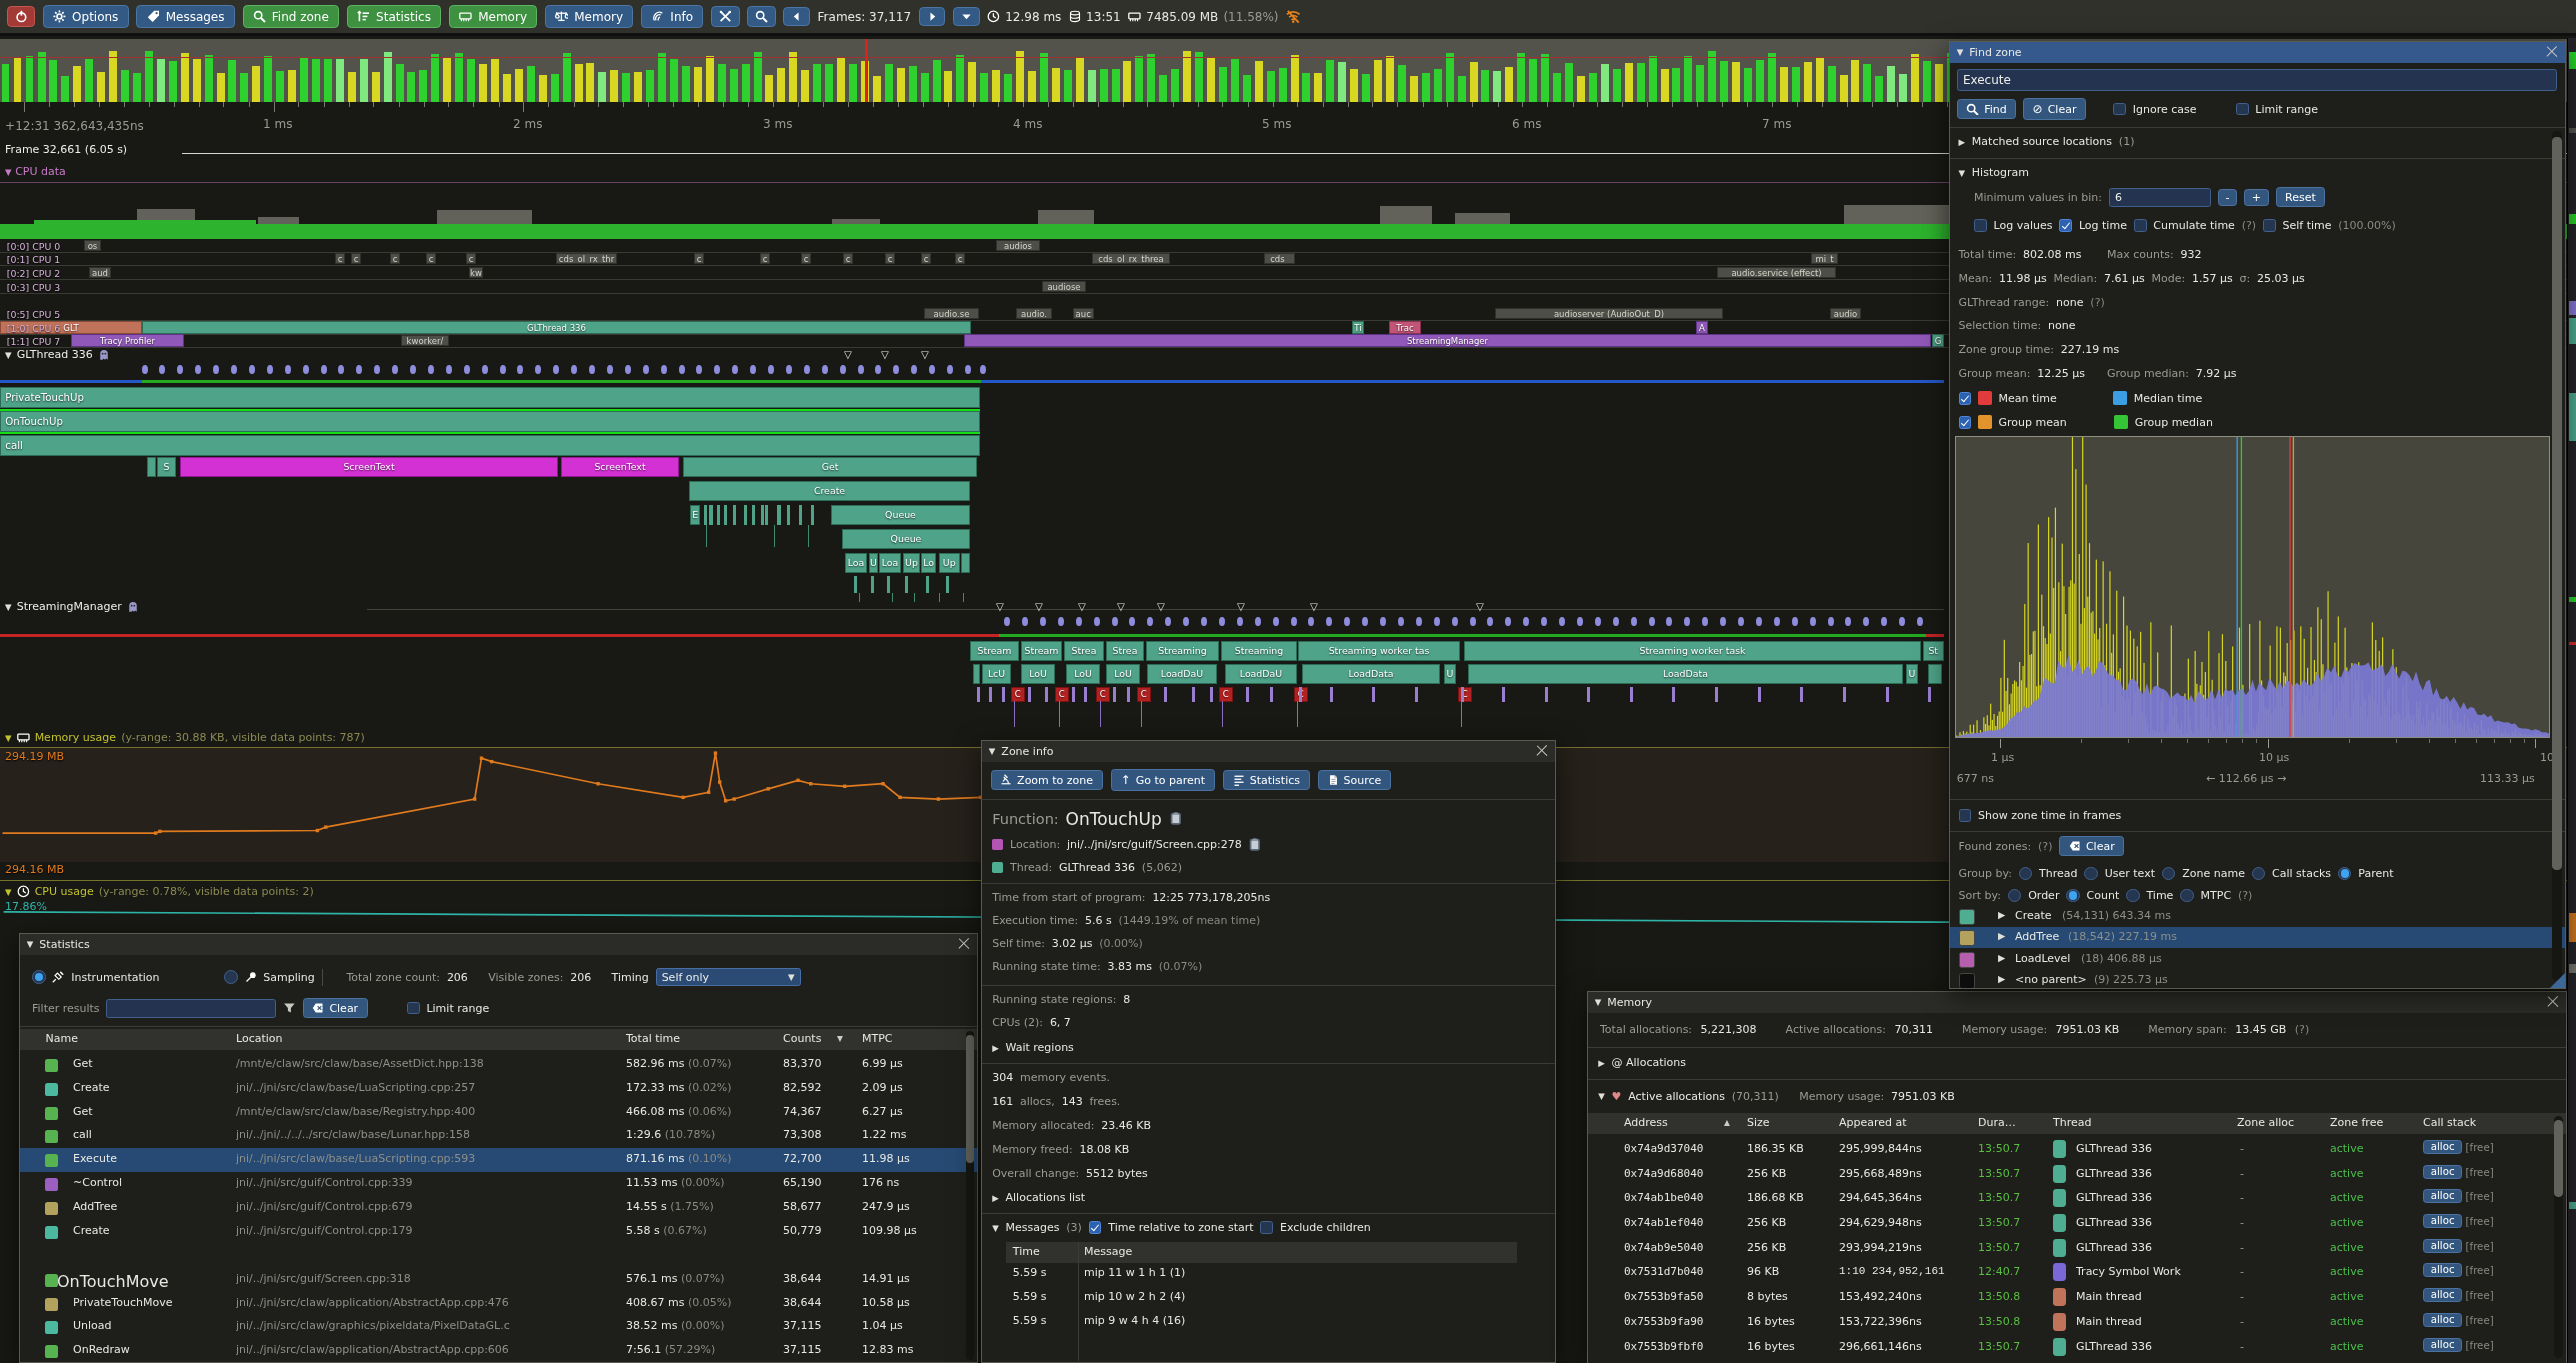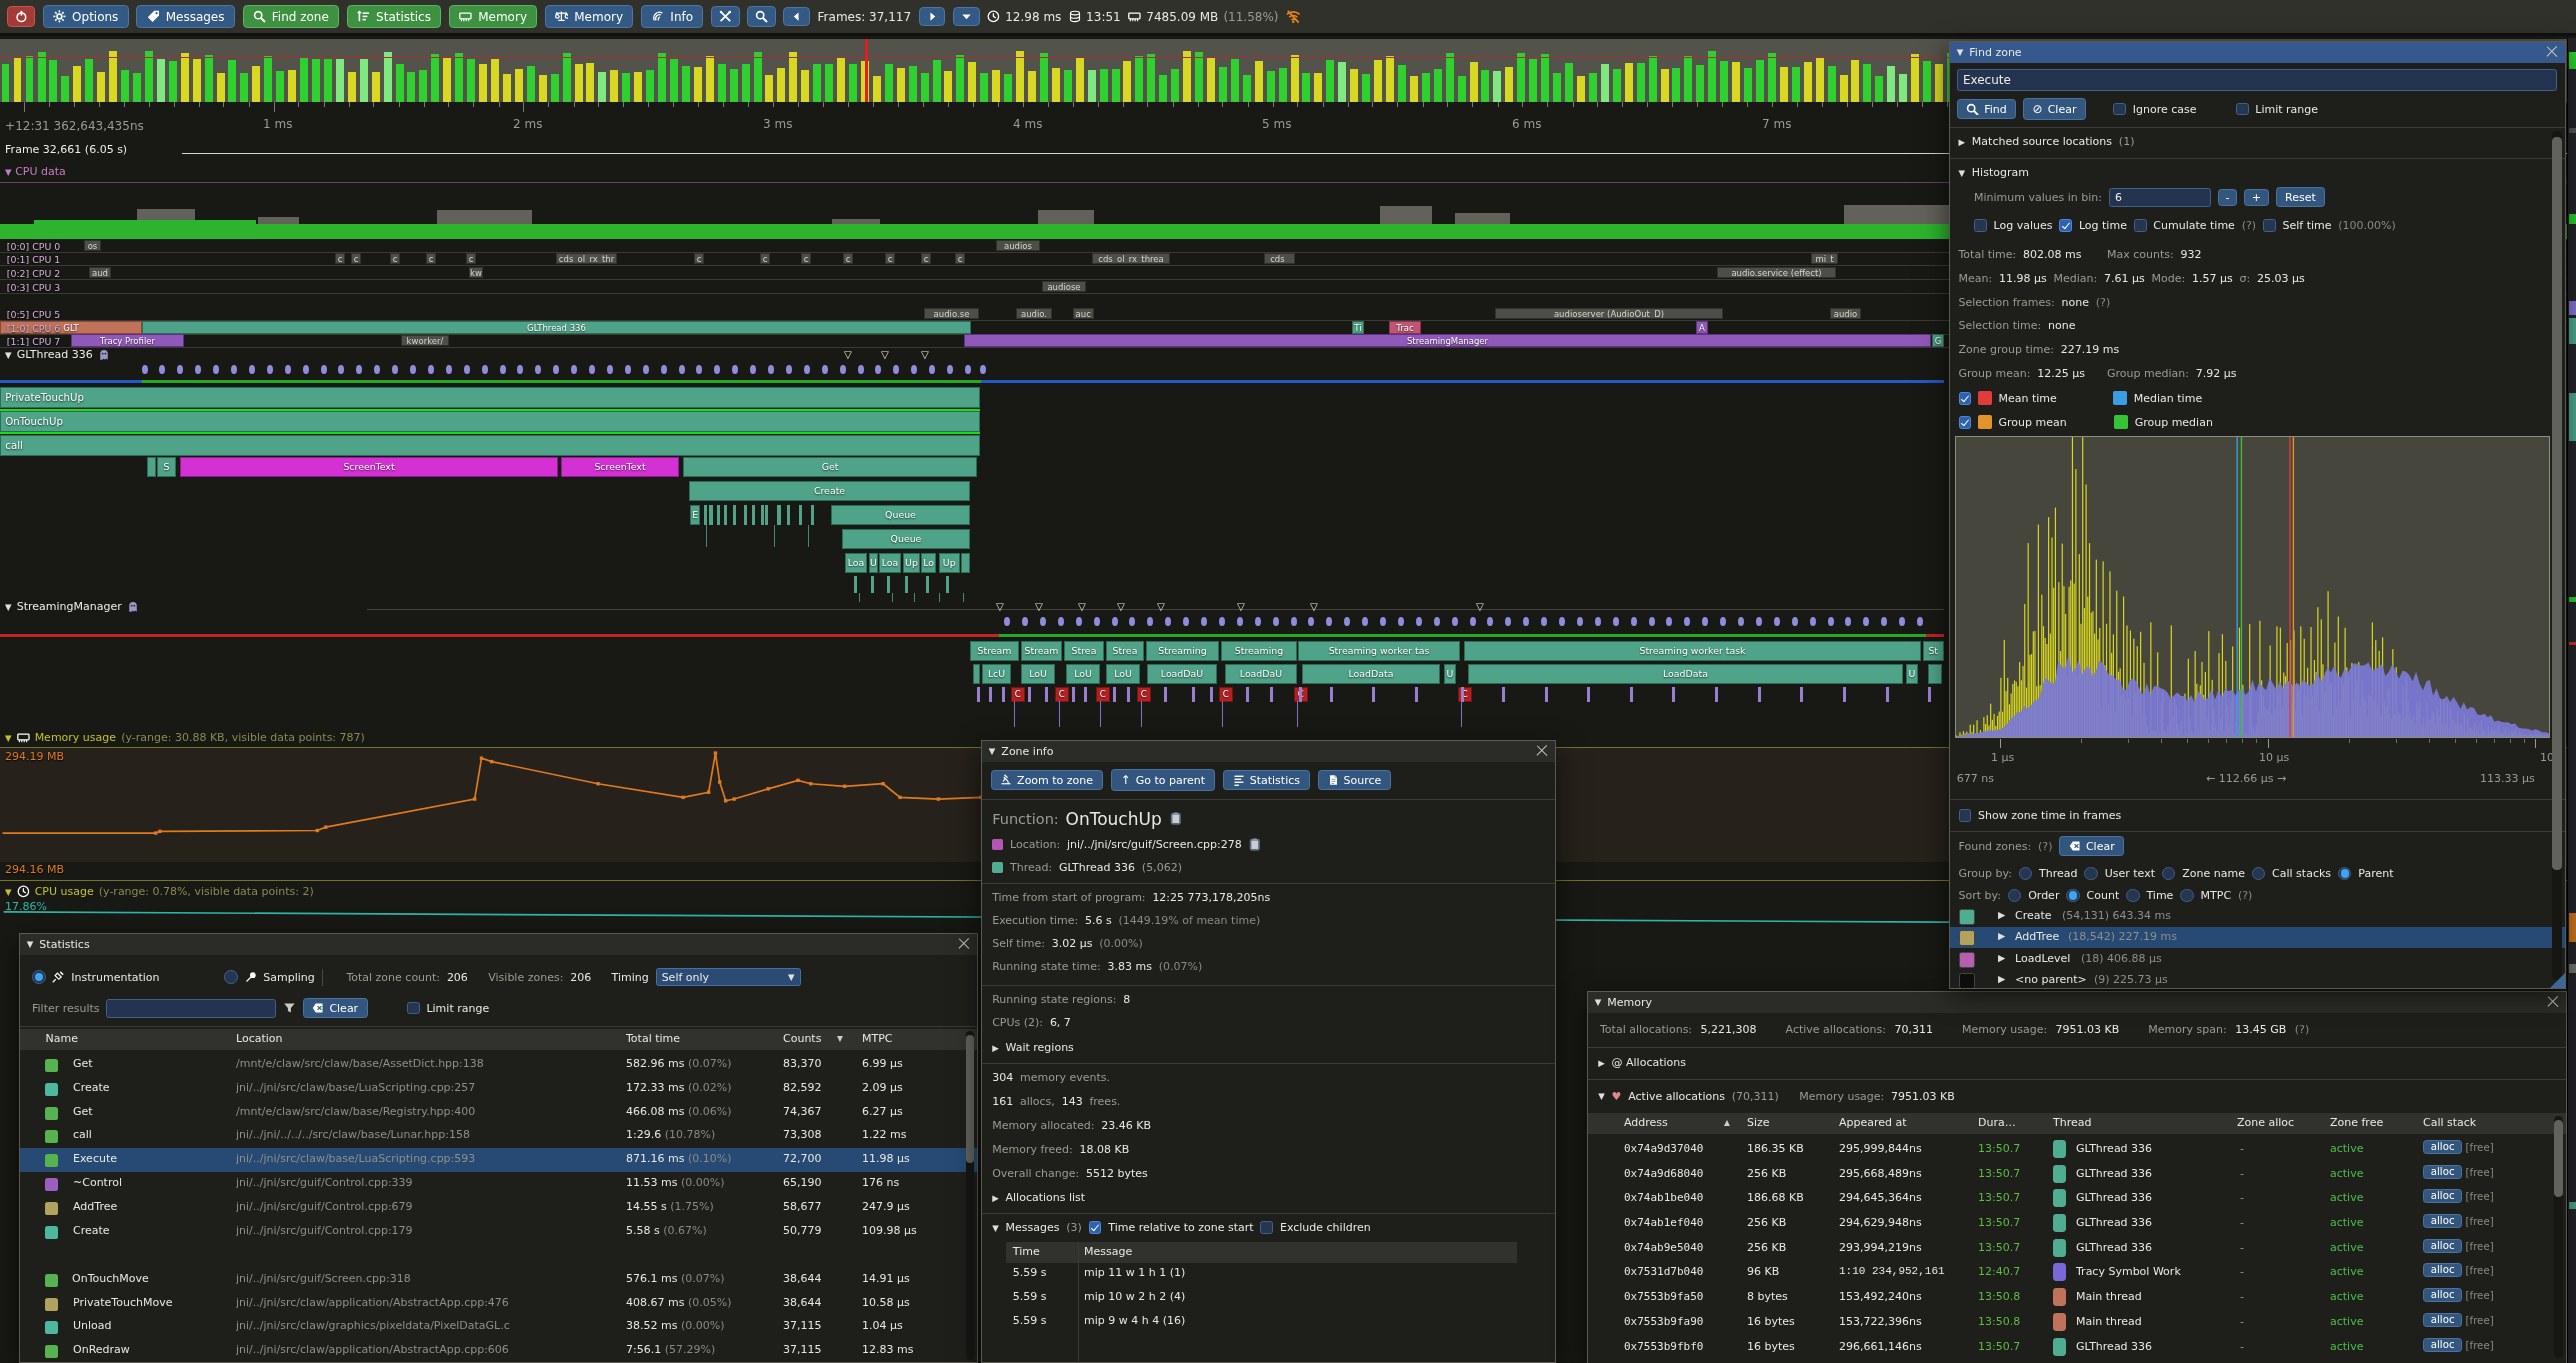--- a/index.html
+++ b/index.html
@@ -1108,21 +1108,21 @@
       <div style="position: absolute; left: 0px; top: 191px; width: 959px; height: 24px;">
         <div style="position: absolute; left: 25px; top: 6px; width: 12.8px; height: 12.8px; border-radius: 2.6px; background: rgb(76, 184, 160);"></div>
         <div style="position: absolute; left: 53px; top: 4.3px; font-size: 11px;">Create</div>
         <div style="position: absolute; left: 216px; top: 4.3px; font-size: 11px; color: rgb(143, 143, 137); width: 384px; overflow: hidden; white-space: nowrap;">jni/../jni/src/guif/Control.cpp:179</div>
         <div style="position: absolute; left: 606px; top: 4.3px; font-size: 11px;"><span>5.58 s</span> <span class="dim">(0.67%)</span></div>
         <div style="position: absolute; left: 763px; top: 4.3px; font-size: 11px;">50,779</div>
         <div style="position: absolute; left: 842px; top: 4.3px; font-size: 11px;">109.98 µs</div>
       </div>
       <div style="position: absolute; left: 0px; top: 239px; width: 959px; height: 24px;">
         <div style="position: absolute; left: 25px; top: 6px; width: 12.8px; height: 12.8px; border-radius: 2.6px; background: rgb(86, 179, 79);"></div>
-        <div style="position: absolute; left: 52px; top: 4.3px; font-size: 11px;">OnTouchMove</div>
+        <div style="position: absolute; left: 37px; top: 4.3px; font-size: 16px;">OnTouchMove</div>
         <div style="position: absolute; left: 216px; top: 4.3px; font-size: 11px; color: rgb(143, 143, 137); width: 384px; overflow: hidden; white-space: nowrap;">jni/../jni/src/guif/Screen.cpp:318</div>
         <div style="position: absolute; left: 606px; top: 4.3px; font-size: 11px;"><span>576.1 ms</span> <span class="dim">(0.07%)</span></div>
         <div style="position: absolute; left: 763px; top: 4.3px; font-size: 11px;">38,644</div>
         <div style="position: absolute; left: 842px; top: 4.3px; font-size: 11px;">14.91 µs</div>
       </div>
       <div style="position: absolute; left: 0px; top: 263px; width: 959px; height: 24px;">
         <div style="position: absolute; left: 25px; top: 6px; width: 12.8px; height: 12.8px; border-radius: 2.6px; background: rgb(179, 162, 94);"></div>
         <div style="position: absolute; left: 53px; top: 4.3px; font-size: 11px;">PrivateTouchMove</div>
         <div style="position: absolute; left: 216px; top: 4.3px; font-size: 11px; color: rgb(143, 143, 137); width: 384px; overflow: hidden; white-space: nowrap;">jni/../jni/src/claw/application/AbstractApp.cpp:476</div>
         <div style="position: absolute; left: 606px; top: 4.3px; font-size: 11px;"><span>408.67 ms</span> <span class="dim">(0.05%)</span></div>
@@ -1389,21 +1389,21 @@
     <span class="gray">Mean:</span>
       <span>11.98 µs</span>
     <span class="gray">Median:</span>
       <span>7.61 µs</span>
     <span class="gray">Mode:</span>
       <span>1.57 µs</span>
     <span class="gray">σ:</span>
       <span>25.03 µs</span>
   </div>
   <div class="row-flex" style="left:8.5px;top:251px;height:19px">
-      <span class="gray">Selection frames:</span>
+      <span class="gray">GLThread range:</span>
       <span>none</span>
       <span class="helpq">(?)</span>
     </div>
   <div class="row-flex" style="left:8.5px;top:274px;height:19px">
       <span class="gray">Selection time:</span>
       <span>none</span>
     </div>
   <div class="row-flex" style="left:8.5px;top:298px;height:19px">
       <span class="gray">Zone group time:</span>
       <span>227.19 ms</span>

